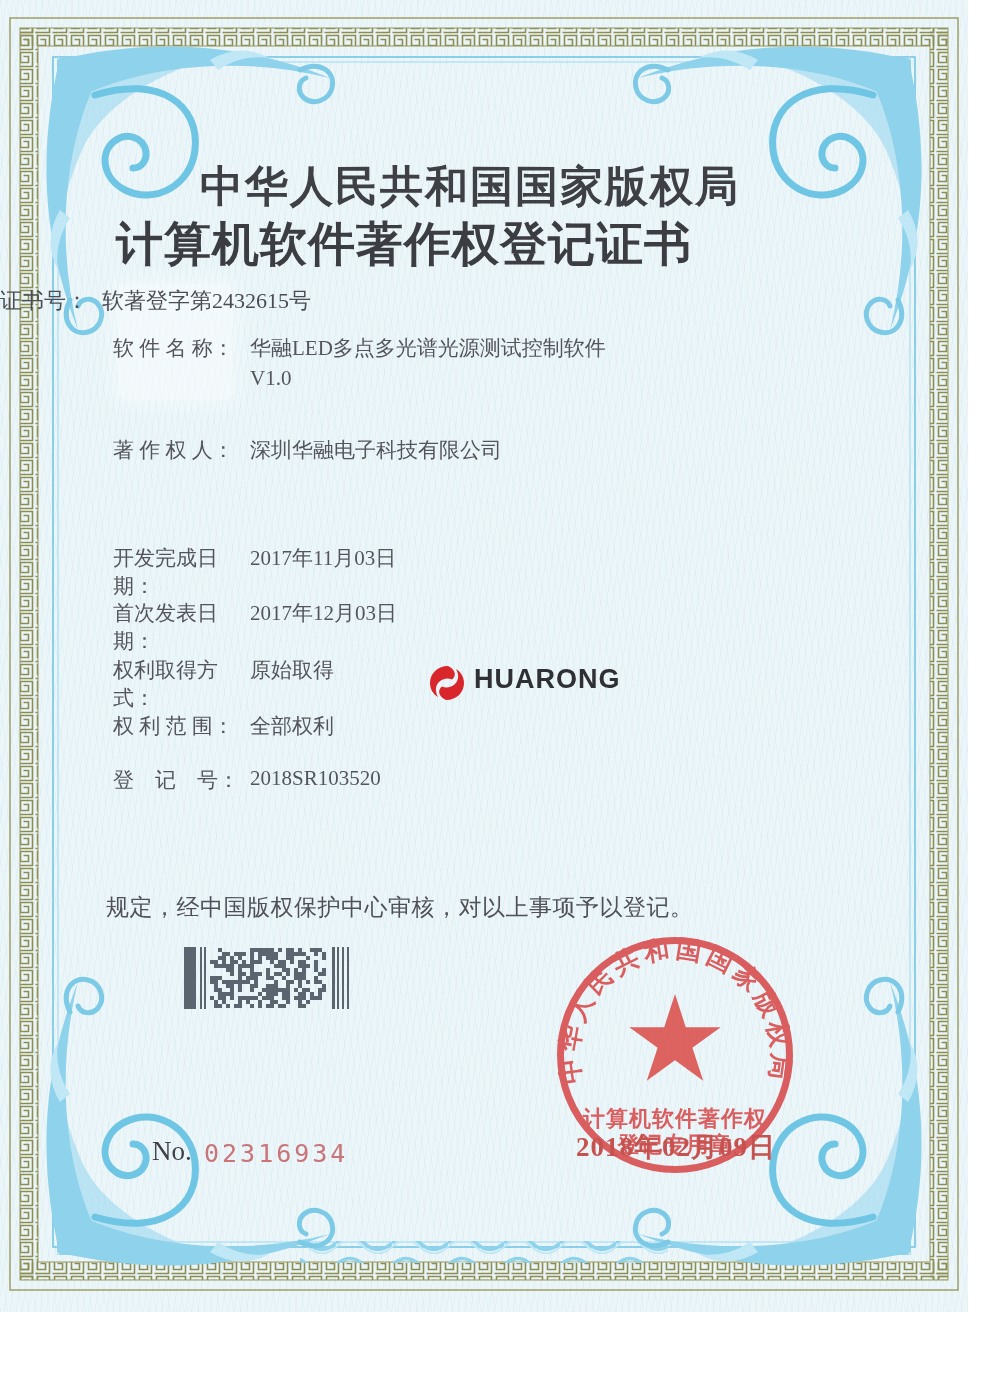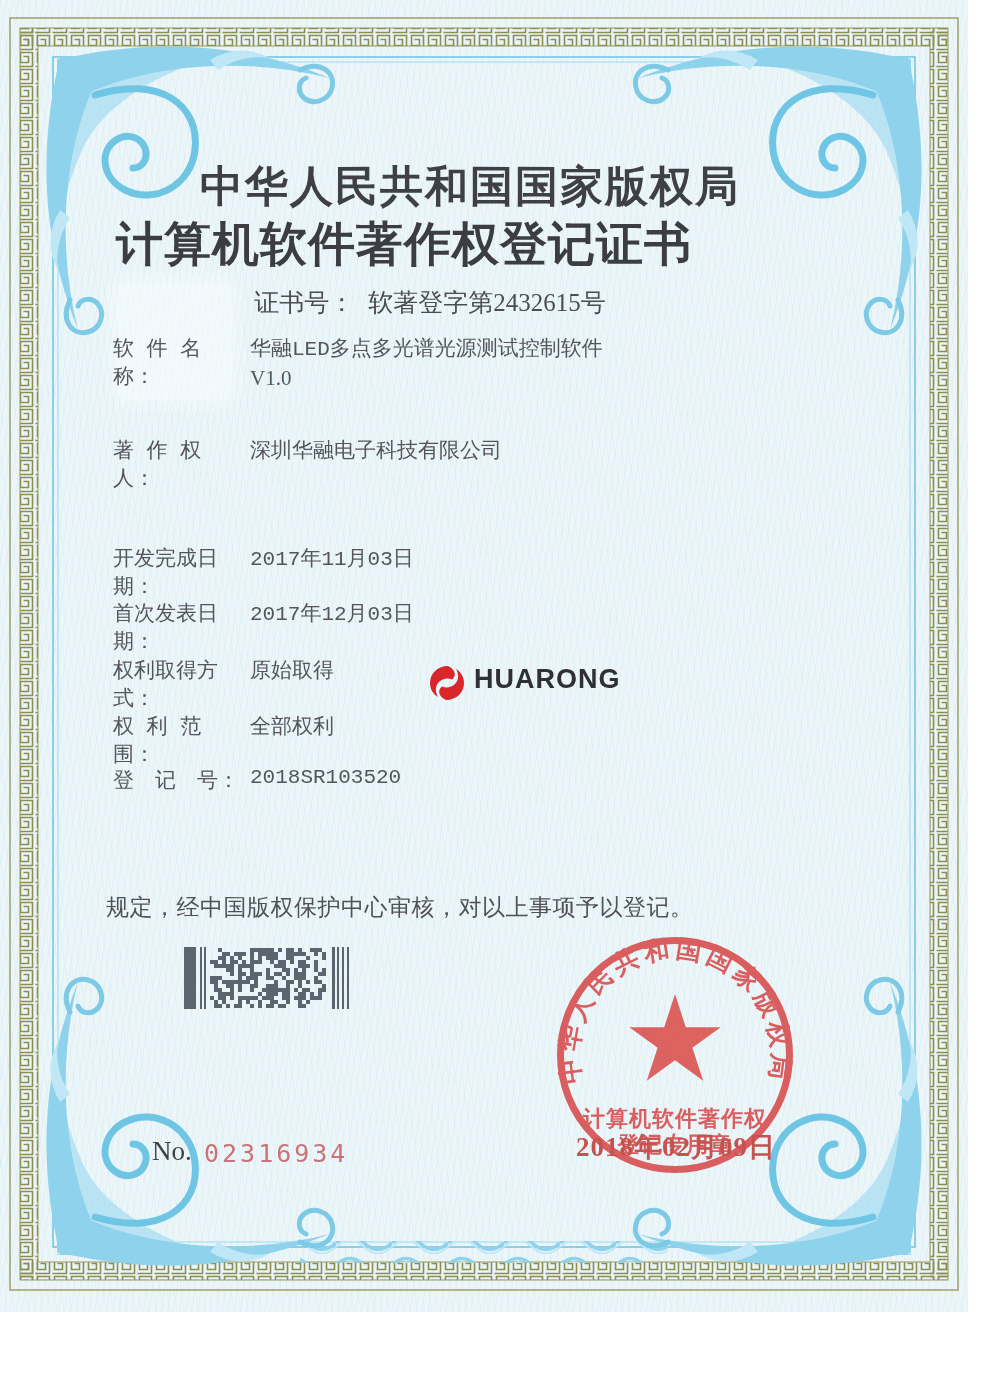--- a/index.html
+++ b/index.html
@@ -23,23 +23,23 @@
   }
   .txt{position:absolute;color:#54555c;white-space:nowrap;}
   .authority{
     left:0;top:158px;width:940px;text-align:center;
     font-size:43px;font-weight:bold;letter-spacing:2px;color:#3f4046;
   }
   .cert-title{
     left:0;top:213px;width:808px;text-align:center;
     font-size:47px;font-weight:bold;letter-spacing:1px;color:#3c3d43;
   }
-  .certno{left:0;top:286px;width:860px;text-align:center;font-size:25px;color:#4c4d53;}
+  .certno{left:0;top:286px;width:860px;text-align:left;font-size:22px;color:#4c4d53;}
   .certno .lbl{margin-right:14px;}
-  .row{position:absolute;left:113px;display:flex;font-size:21px;color:#54555c;font-family:Liberation Mono, monospace;}
+  .row{position:absolute;left:113px;display:flex;font-size:21px;color:#54555c;}
   .row .lbl{width:137px;flex-shrink:0;}
   .row .val{margin-left:0;}
   .v2{position:absolute;left:250px;font-size:21px;color:#54555c;}
   .para{position:absolute;left:106px;font-size:23px;color:#505158;letter-spacing:.5px;}
   .para.l1{text-indent:46px;}
   .logo{position:absolute;left:428px;top:664px;display:flex;align-items:flex-start;}
   .logo-text{
     font-family:"Liberation Sans","DejaVu Sans",sans-serif;
     font-weight:700;font-size:27px;color:#2f3035;letter-spacing:1px;margin-left:8px;
   }

